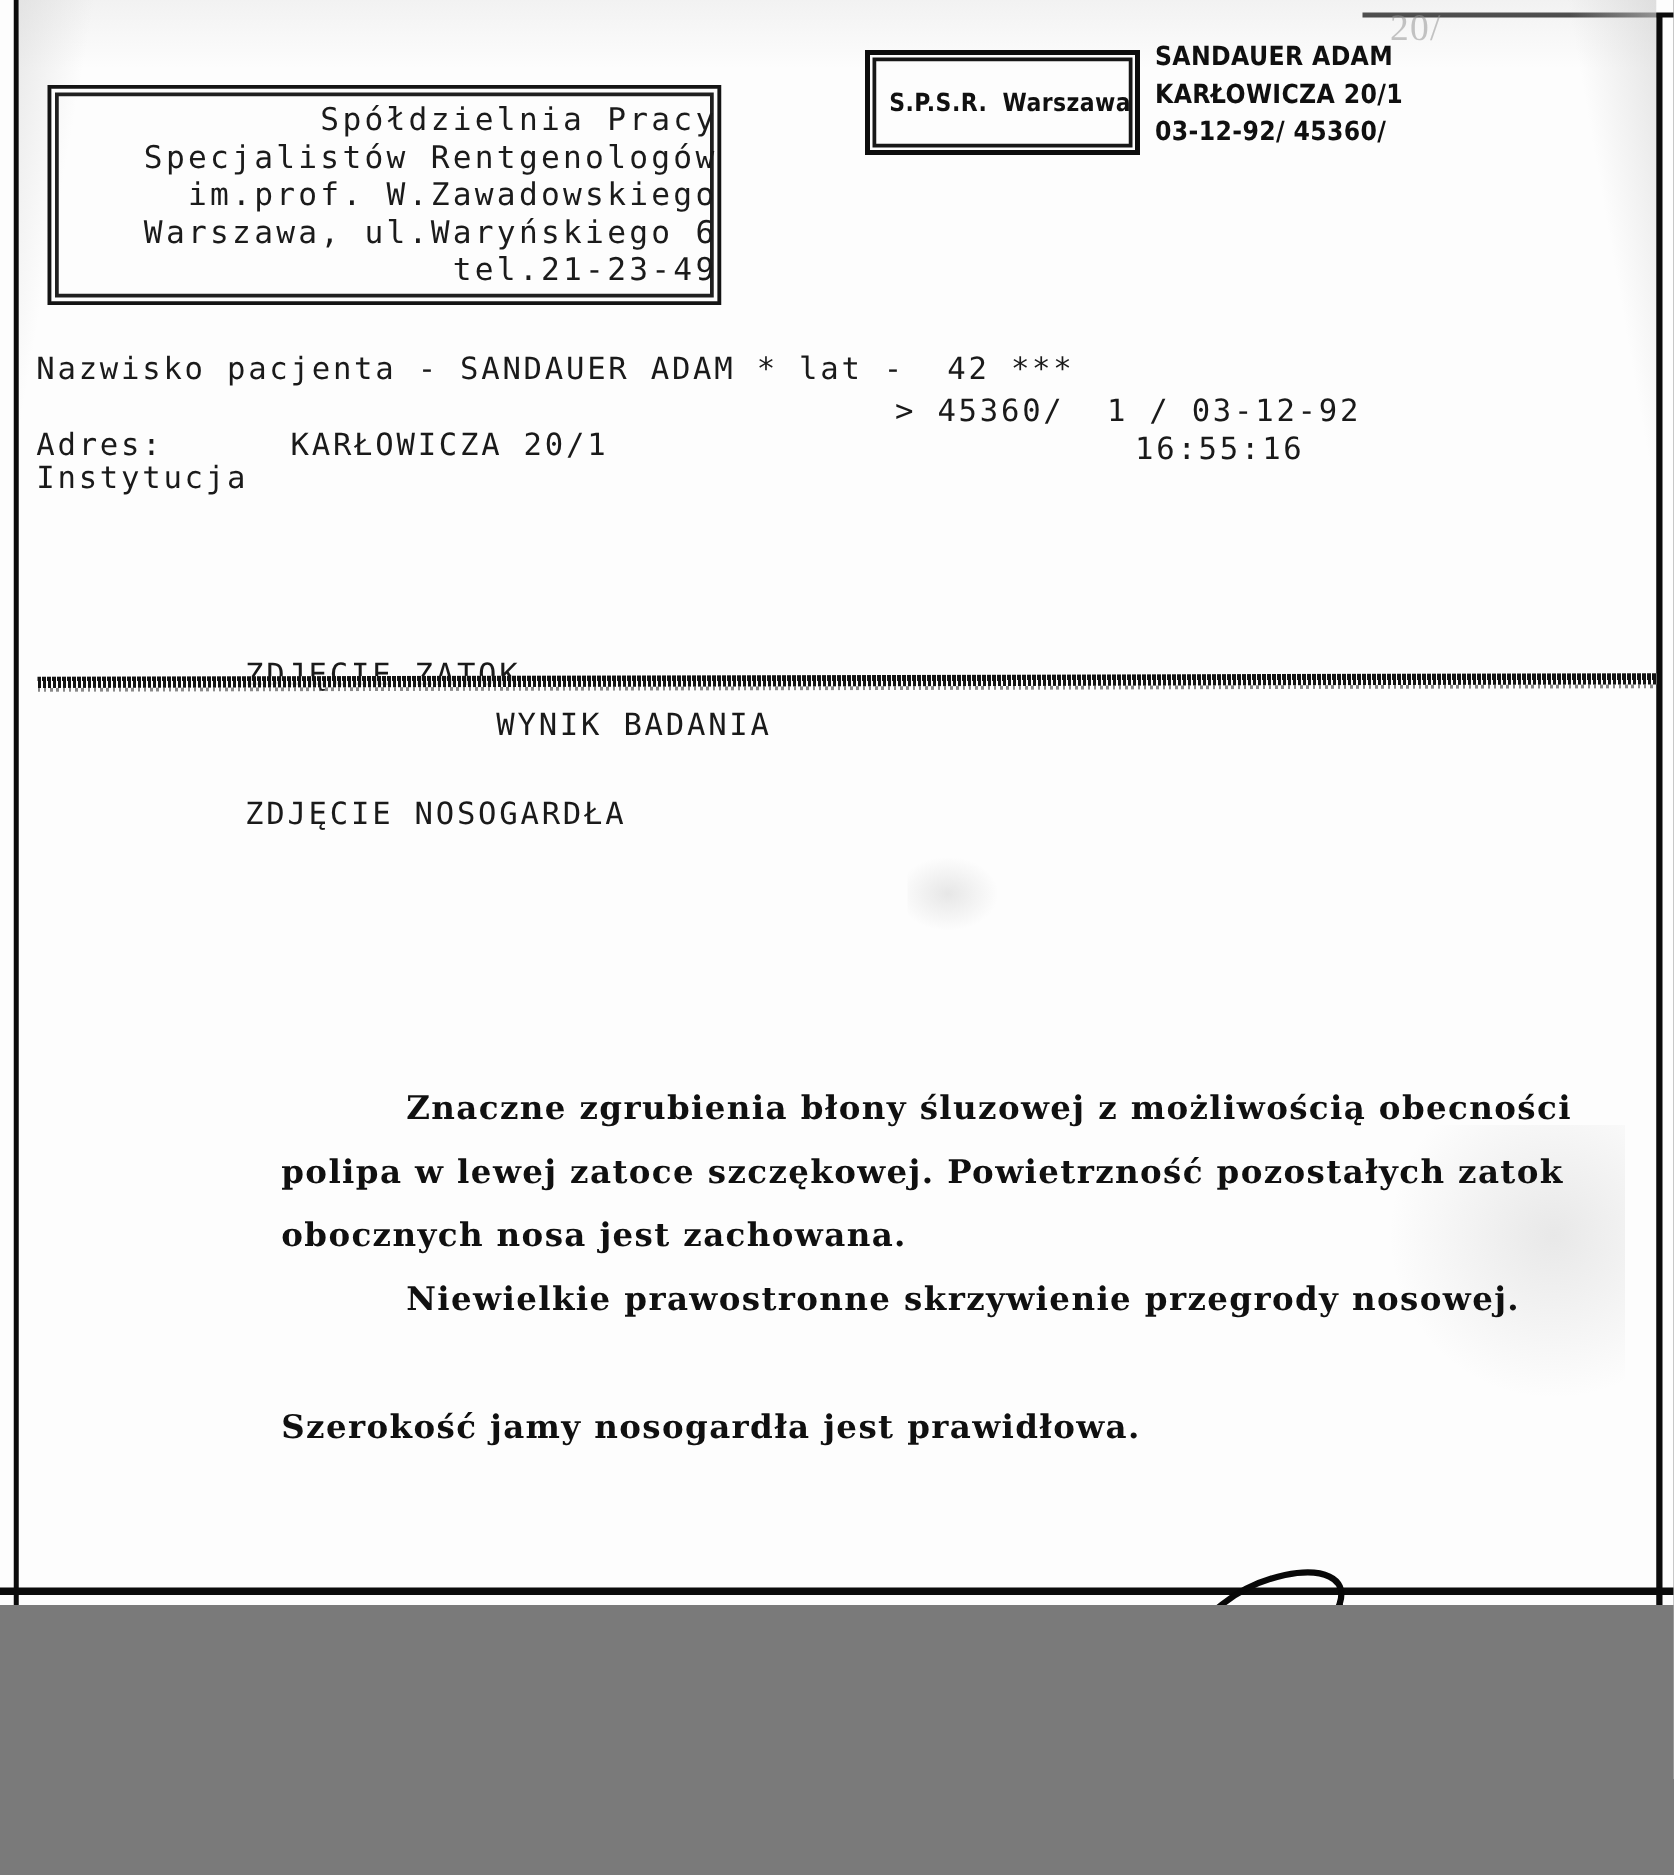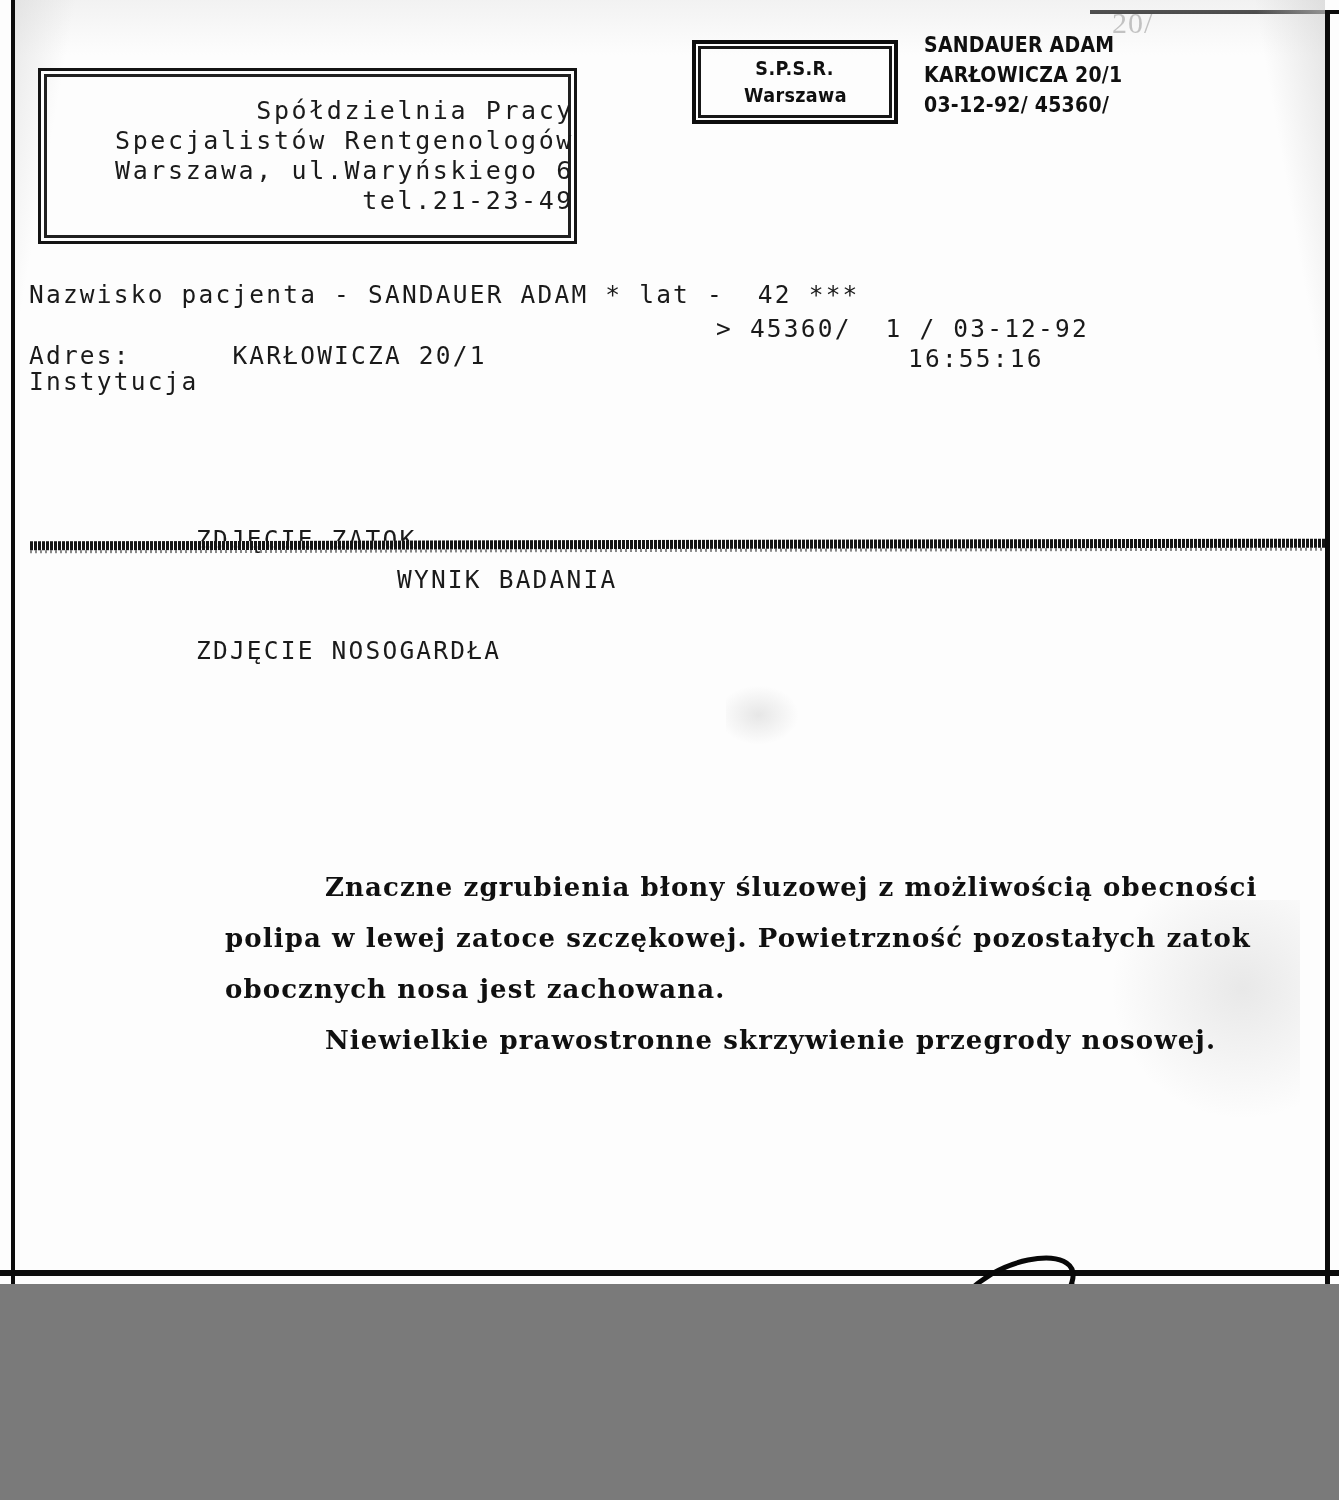--- a/index.html
+++ b/index.html
@@ -94,24 +94,25 @@
   }
 
   
   .stamp-box {
     position: absolute;
     left: 692px; top: 40px;
     width: 198px; height: 76px;
     border: 4px solid #0d0d0d;
     box-shadow: inset 0 0 0 2px #fdfdfd, inset 0 0 0 5px #171717;
     display: flex;
-    flex-direction: column;
+    flex-direction: row;
     justify-content: center;
     align-items: center;
     font-family: "DejaVu Sans", sans-serif;
+    padding-left: 14px;
   }
   .stamp-box .ln {
     font-size: 20px;
     line-height: 27px;
     font-weight: bold;
     letter-spacing: 0.4px;
     transform: scaleX(0.88);
     color: #101010;
     white-space: pre;
   }
@@ -230,20 +231,21 @@
   <div class="scan-edge-top"></div>
   <div class="paper-shade"></div>
   <div class="smudge"></div>
   <div class="smudge2"></div>
 
   <div class="pencil-mark">20/</div>
 
   <div class="clinic-box">
     <div class="ln">Spółdzielnia Pracy</div>
     <div class="ln">Specjalistów Rentgenologów</div>
+    <div class="ln">im.prof. W.Zawadowskiego</div>
     <div class="ln">Warszawa, ul.Waryńskiego 6</div>
     <div class="ln">tel.21-23-49</div>
   </div>
 
   <div class="stamp-box">
     <div class="ln">S.P.S.R.</div>
     <div class="ln">Warszawa</div>
   </div>
 
   <div class="stamp-text">
@@ -264,20 +266,21 @@
   </div>
 
   <div class="separator"></div>
 
   <div class="dm wynik-line">WYNIK BADANIA</div>
 
   <div class="report">
     <div class="p"><span class="indent"></span><span>Znaczne zgrubienia błony śluzowej z możliwością obecności polipa w lewej zatoce szczękowej. Powietrzność pozostałych zatok obocznych nosa jest zachowana.</span></div>
     <div class="p report-line3"><span class="indent"></span><span>Niewielkie prawostronne skrzywienie przegrody nosowej.</span></div>
     <div class="gap"></div>
+    <div class="p report-line3"><span>Szerokość jamy nosogardła jest prawidłowa.</span></div>
   </div>
 
   <div class="doc-stamp">
     <div class="name">Dr Med. ZBIGNIEW SZYMANIK</div>
     <div class="role">spec. radiolog</div>
   </div>
 
   <svg class="signature" viewBox="0 0 420 268">
     <g fill="none" stroke="#080808" stroke-linecap="round" stroke-linejoin="round">
       <path d="M150 90 C158 62, 190 36, 228 28 C258 22, 278 30, 272 50

